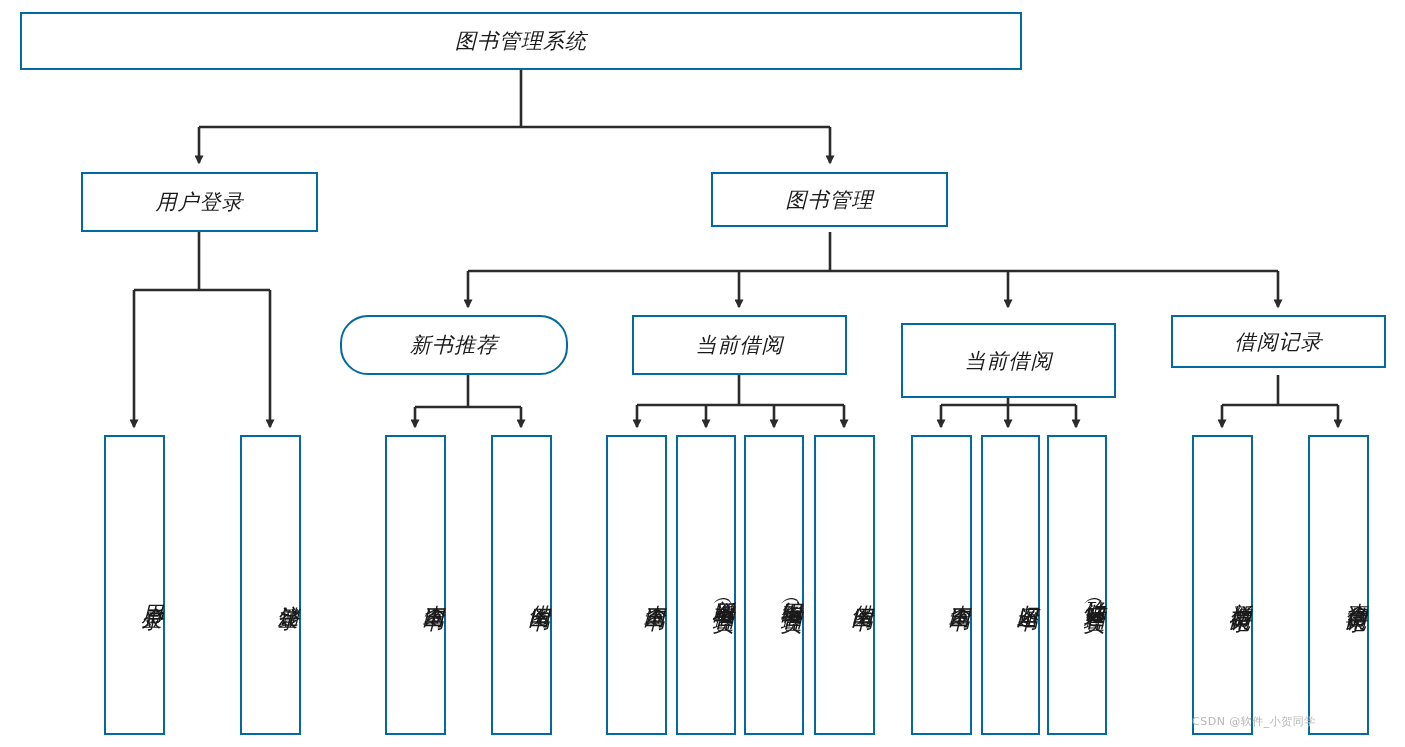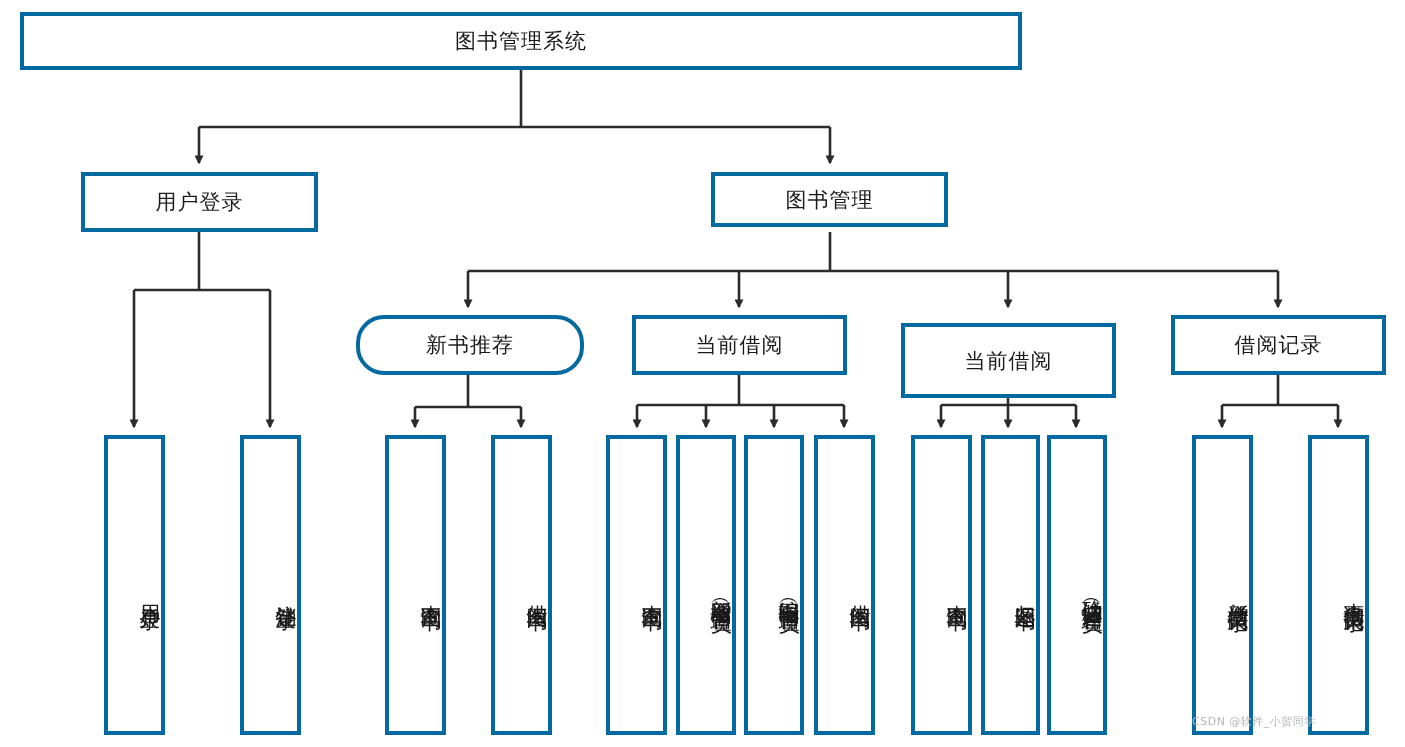--- a/index.html
+++ b/index.html
@@ -22,26 +22,27 @@
     position: absolute;
     left: 0;
     top: 0;
     width: 1405px;
     height: 747px;
     pointer-events: none;
   }
   .node {
     position: absolute;
     box-sizing: border-box;
-    border: 4px solid #0369a1;
+    border: 2px solid #0369a1;
     background: #ffffff;
     display: flex;
     align-items: center;
     justify-content: center;
     color: #1a1a1a;
+    font-style: italic;
   }
   .node.horiz {
     font-size: 21px;
     letter-spacing: 1px;
   }
   .node.vert {
     writing-mode: vertical-rl;
     text-orientation: upright;
     font-size: 21px;
     letter-spacing: 2px;
@@ -113,24 +114,24 @@
       <path d="M1222,405 L1222,427" marker-end="url(#arrow)"></path>
       <path d="M1338,405 L1338,427" marker-end="url(#arrow)"></path>
     </g>
   </svg>
 
   <div class="node horiz" style="left:20px; top:12px; width:1002px; height:58px;">图书管理系统</div>
 
   <div class="node horiz" style="left:81px; top:172px; width:237px; height:60px;">用户登录</div>
   <div class="node horiz" style="left:711px; top:172px; width:237px; height:55px;">图书管理</div>
 
-  <div class="node horiz" style="left:356px; top:315px; width:228px; height:60px;border-radius:28px;">新书推荐</div>
+  <div class="node horiz" style="left:340px; top:315px; width:228px; height:60px;border-radius:28px;">新书推荐</div>
   <div class="node horiz" style="left:632px; top:315px; width:215px; height:60px;">当前借阅</div>
   <div class="node horiz" style="left:901px; top:323px; width:215px; height:75px;">当前借阅</div>
-  <div class="node horiz" style="left:1171px; top:315px; width:215px; height:60px;">借阅记录</div>
+  <div class="node horiz" style="left:1171px; top:315px; width:215px; height:53px;">借阅记录</div>
 
   <div class="node vert" style="left:104px; top:435px; width:61px; height:300px;">用户登录</div>
   <div class="node vert" style="left:240px; top:435px; width:61px; height:300px;">注销登录</div>
 
   <div class="node vert" style="left:385px; top:435px; width:61px; height:300px;">查询图书</div>
   <div class="node vert" style="left:491px; top:435px; width:61px; height:300px;">借阅图书</div>
 
   <div class="node vert" style="left:606px; top:435px; width:61px; height:300px;">查询图书</div>
   <div class="node vert" style="left:676px; top:435px; width:60px; height:300px;">新增图书（管理员）</div>
   <div class="node vert" style="left:744px; top:435px; width:60px; height:300px;">编辑图书（管理员）</div>

